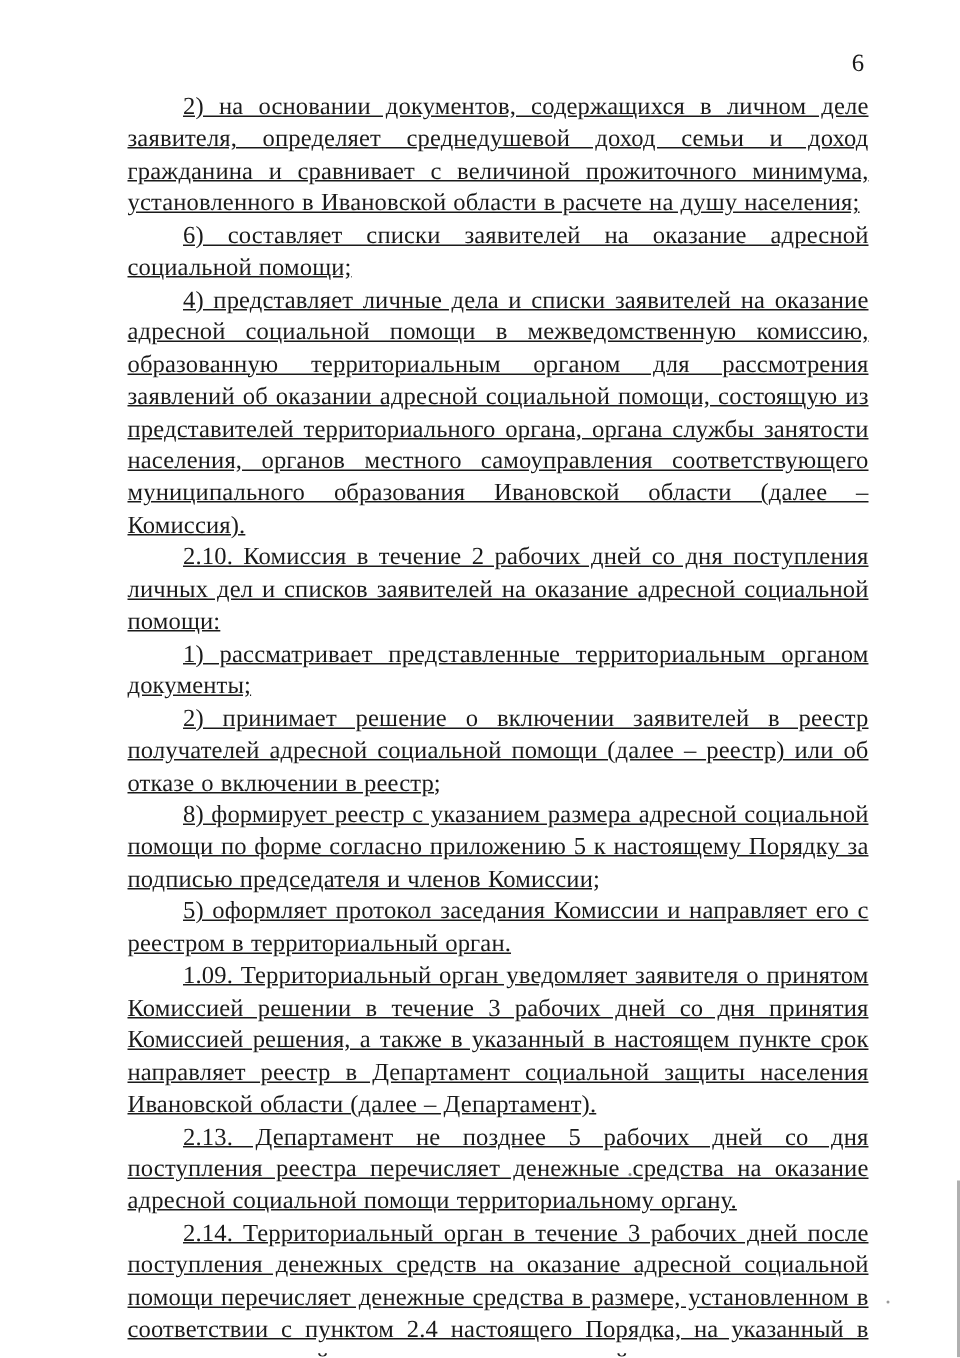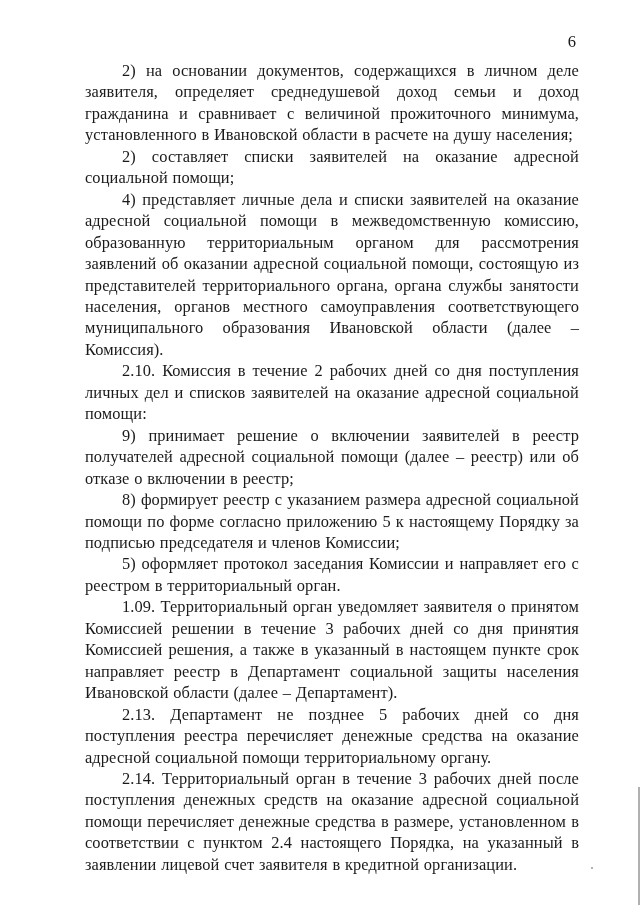--- a/index.html
+++ b/index.html
@@ -34,20 +34,21 @@
     font-size: 16.4px;
     line-height: 21.45px;
     text-align: justify;
     letter-spacing: 0.1px;
   }
   .content p {
     margin: 0;
     padding: 0;
     text-indent: 37px;
     word-spacing: 0.5px;
+    text-decoration: underline;
   }
   
   .scan-edge-line {
     position: absolute;
     right: 0;
     top: 787px;
     width: 2px;
     height: 118px;
     background: #6f6f6f;
     opacity: 0.55;
@@ -73,24 +74,25 @@
 </style>
 </head>
 <body>
 
 <div class="page">
 
   <div class="page-number">6</div>
 
   <div class="content">
     <p>2) на основании документов, содержащихся в личном деле заявителя, определяет среднедушевой доход семьи и доход гражданина и сравнивает с величиной прожиточного минимума, установленного в Ивановской области в расчете на душу населения;</p>
-    <p>2) составляет списки заявителей на оказание адресной социальной помощи;</p>
+    <p>6) составляет списки заявителей на оказание адресной социальной помощи;</p>
     <p>4) представляет личные дела и списки заявителей на оказание адресной социальной помощи в межведомственную комиссию, образованную территориальным органом для рассмотрения заявлений об оказании адресной социальной помощи, состоящую из представителей территориального органа, органа службы занятости населения, органов местного самоуправления соответствующего муниципального образования Ивановской области (далее – Комиссия).</p>
     <p>2.10. Комиссия в течение 2 рабочих дней со дня поступления личных дел и списков заявителей на оказание адресной социальной помощи:</p>
-    <p>9) принимает решение о включении заявителей в реестр получателей адресной социальной помощи (далее – реестр) или об отказе о включении в реестр;</p>
+    <p>1) рассматривает представленные территориальным органом документы;</p>
+    <p>2) принимает решение о включении заявителей в реестр получателей адресной социальной помощи (далее – реестр) или об отказе о включении в реестр;</p>
     <p>8) формирует реестр с указанием размера адресной социальной помощи по форме согласно приложению 5 к настоящему Порядку за подписью председателя и членов Комиссии;</p>
     <p>5) оформляет протокол заседания Комиссии и направляет его с реестром в территориальный орган.</p>
     <p>1.09. Территориальный орган уведомляет заявителя о принятом Комиссией решении в течение 3 рабочих дней со дня принятия Комиссией решения, а также в указанный в настоящем пункте срок направляет реестр в Департамент социальной защиты населения Ивановской области (далее – Департамент).</p>
     <p>2.13. Департамент не позднее 5 рабочих дней со дня поступления реестра перечисляет денежные средства на оказание адресной социальной помощи территориальному органу.</p>
     <p>2.14. Территориальный орган в течение 3 рабочих дней после поступления денежных средств на оказание адресной социальной помощи перечисляет денежные средства в размере, установленном в соответствии с пунктом 2.4 настоящего Порядка, на указанный в заявлении лицевой счет заявителя в кредитной организации.</p>
   </div>
 
   <div class="scan-edge-line"></div>
   <div class="scan-dot-1"></div>
   <div class="scan-dot-2"></div>

